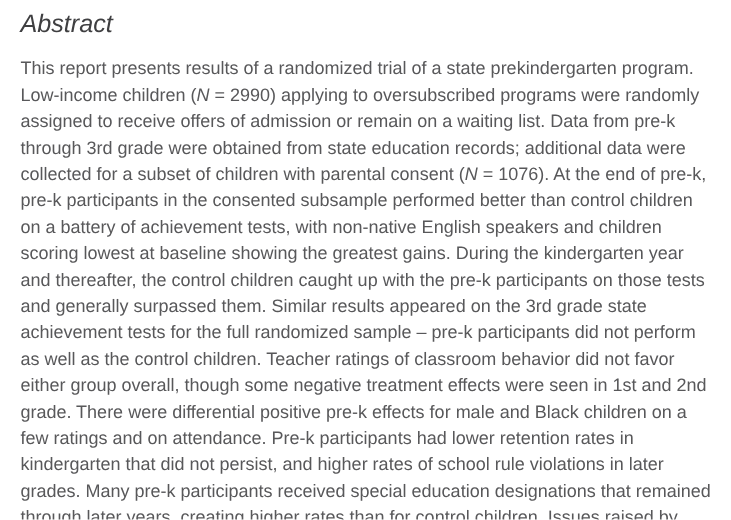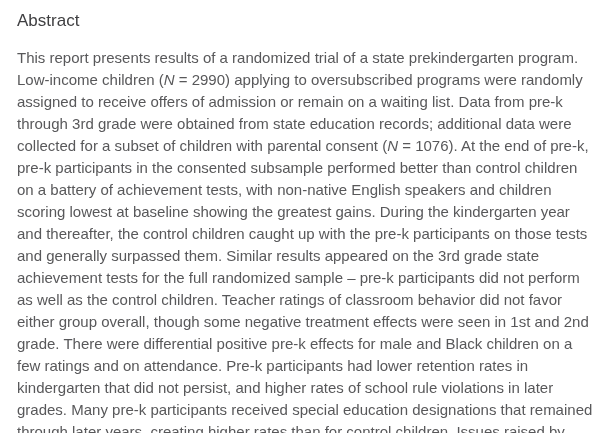--- a/index.html
+++ b/index.html
@@ -11,25 +11,26 @@
     width: 609px;
     height: 433px;
     font-family: "Liberation Sans", sans-serif;
     overflow: hidden;
   }
   .abstract-section {
     padding: 10px 16px 0 17px;
     box-sizing: border-box;
   }
   .abstract-heading {
-    font-size: 17px;
+    font-size: 21px;
     font-weight: 400;
     color: #3f3f41;
     margin: 0 0 15px 0;
     line-height: 22px;
+    font-style: italic;
   }
   .abstract-text {
     font-size: 15px;
     font-weight: 400;
     color: #58585a;
     line-height: 22px;
     margin: 0;
     max-width: 577px;
     text-align: left;
   }

